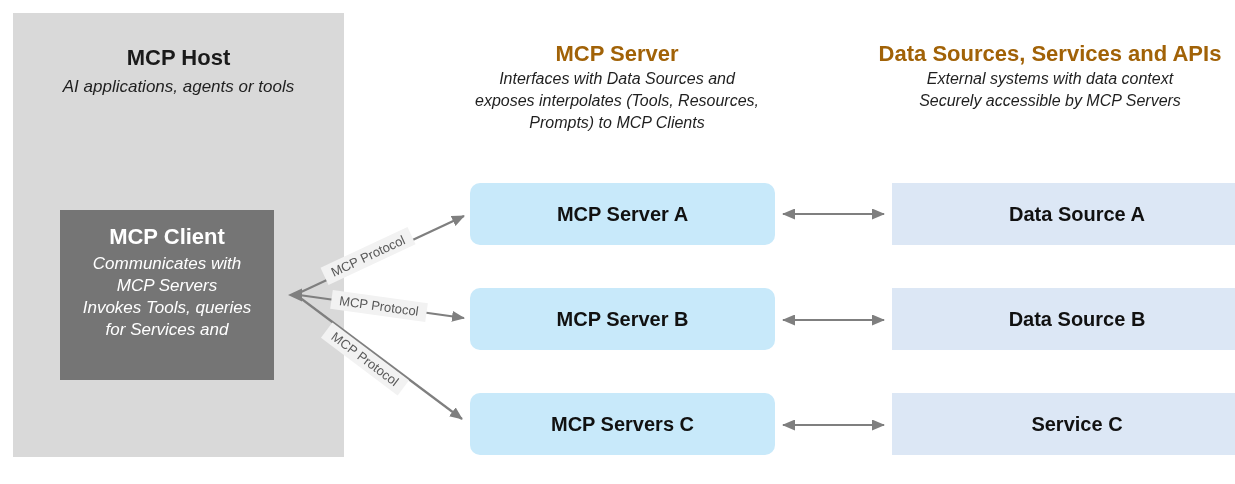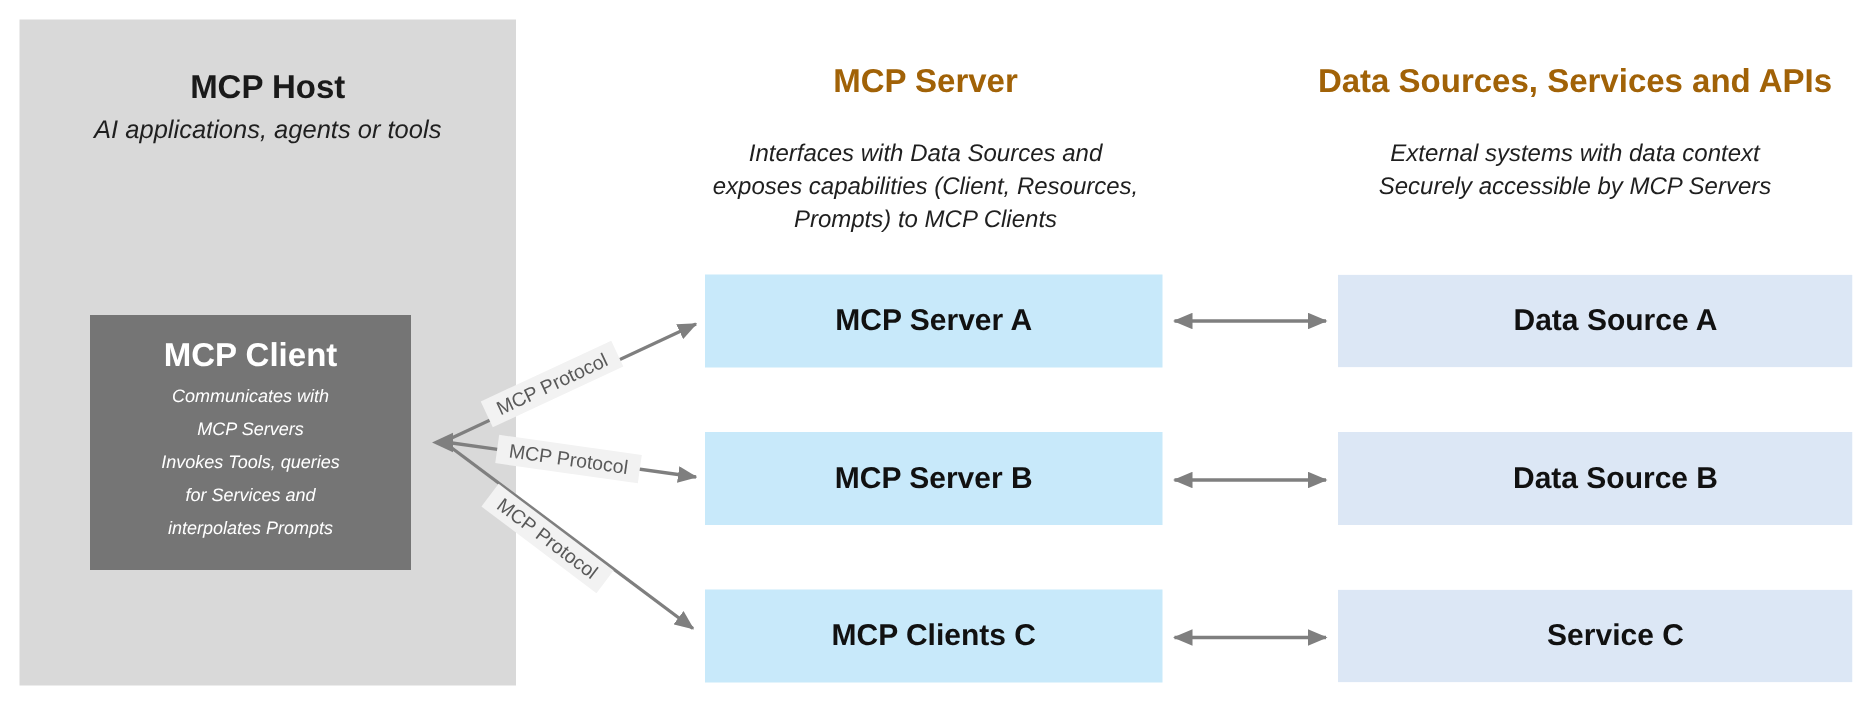--- a/index.html
+++ b/index.html
@@ -45,41 +45,41 @@
     color: #ffffff;
     text-align: center;
   }
   .client-title {
     margin-top: 14px;
     font-size: 22px;
     font-weight: bold;
   }
   .client-desc {
     margin-top: 3px;
-    font-size: 12px;
+    font-size: 17px;
     font-style: italic;
     line-height: 22px;
   }
 
   
   .col-header {
     position: absolute;
     top: 40px;
     text-align: center;
   }
   .col-header.servers { left: 437px; width: 360px; }
   .col-header.sources { left: 855px; width: 390px; }
   .col-title {
     font-size: 22px;
     font-weight: bold;
     color: #a16207;
     line-height: 28px;
   }
   .col-subtitle {
-    margin-top: 24px;
+    margin-top: 0;
     font-size: 16px;
     font-style: italic;
     color: #1f1f1f;
     line-height: 22px;
   }
 
   
   .node {
     position: absolute;
     height: 62px;
@@ -87,20 +87,21 @@
     align-items: center;
     justify-content: center;
     font-size: 20px;
     font-weight: 600;
     color: #111111;
   }
   .server-node {
     left: 470px;
     width: 305px;
     background: #c8e9fa;
+    border-radius: 10px;
   }
   .source-node {
     left: 892px;
     width: 370px;
     background: #dce7f5;
     clip-path: polygon(0 0, calc(100% - 15px) 0, 100% 15px, 100% 100%, 0 100%);
   }
   .row-a { top: 183px; }
   .row-b { top: 288px; }
   .row-c { top: 393px; }
@@ -136,50 +137,49 @@
     <div class="host-title">MCP Host</div>
     <div class="host-subtitle">AI applications, agents or tools</div>
 
     <div class="client-box">
       <div class="client-title">MCP Client</div>
       <div class="client-desc">
         <div>Communicates with</div>
         <div>MCP Servers</div>
         <div>Invokes Tools, queries</div>
         <div>for Services and</div>
-        <div>interpolates Prompts</div>
       </div>
     </div>
   </div>
 
   <div class="col-header servers">
     <div class="col-title">MCP Server</div>
     <div class="col-subtitle">
       <div>Interfaces with Data Sources and</div>
-      <div>exposes capabilities (Client, Resources,</div>
+      <div>exposes interpolates (Tools, Resources,</div>
       <div>Prompts) to MCP Clients</div>
     </div>
   </div>
 
   <div class="col-header sources">
     <div class="col-title">Data Sources, Services and APIs</div>
     <div class="col-subtitle">
       <div>External systems with data context</div>
       <div>Securely accessible by MCP Servers</div>
     </div>
   </div>
 
   <div class="node server-node row-a">
     <span>MCP Server A</span>
   </div>
   <div class="node server-node row-b">
     <span>MCP Server B</span>
   </div>
   <div class="node server-node row-c">
-    <span>MCP Clients C</span>
+    <span>MCP Servers C</span>
   </div>
 
   <div class="node source-node row-a">
     <span>Data Source A</span>
   </div>
   <div class="node source-node row-b">
     <span>Data Source B</span>
   </div>
   <div class="node source-node row-c">
     <span>Service C</span>

